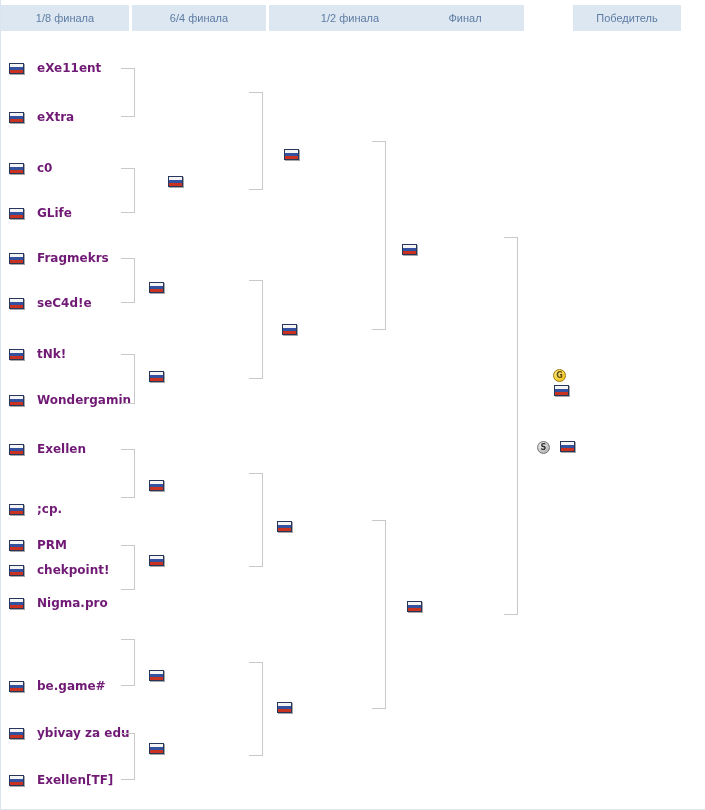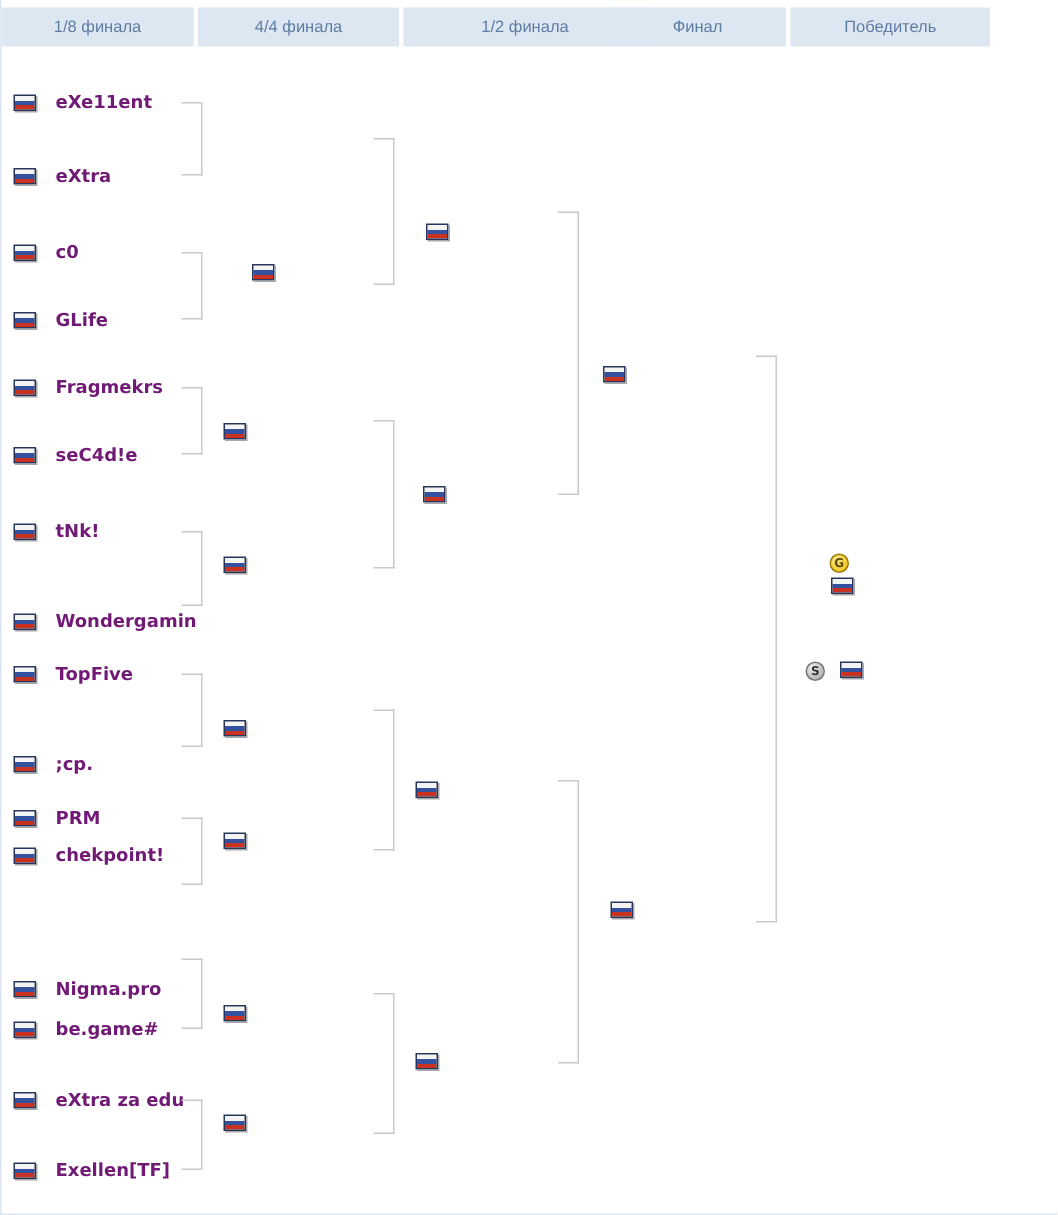--- a/index.html
+++ b/index.html
@@ -87,24 +87,24 @@
     color: #333333;
   }
 </style>
 </head>
 <body>
 
 <div class="stage">
 
   <div>
     <div class="header-cell" style="left:0;width:128px">1/8 финала</div>
-    <div class="header-cell" style="left:131px;width:134px">4/4 финала</div>
+    <div class="header-cell" style="left:131px;width:134px">6/4 финала</div>
     <div class="header-cell" style="left:268px;width:162px">1/2 финала</div>
     <div class="header-cell" style="left:405px;width:118px">Финал</div>
-    <div class="header-cell" style="left:526px;width:133px">Победитель</div>
+    <div class="header-cell" style="left:572px;width:108px">Победитель</div>
   </div>
 
   <div class="team" style="top:61px">
     <span class="flag"></span>
     <span class="team-name">eXe11ent</span>
   </div>
   <div class="team" style="top:110px">
     <span class="flag"></span>
     <span class="team-name">eXtra</span>
   </div>
@@ -121,51 +121,51 @@
     <span class="team-name">Fragmekrs</span>
   </div>
   <div class="team" style="top:296px">
     <span class="flag"></span>
     <span class="team-name">seC4d!e</span>
   </div>
   <div class="team" style="top:347px">
     <span class="flag"></span>
     <span class="team-name">tNk!</span>
   </div>
-  <div class="team" style="top:407px">
+  <div class="team" style="top:393px">
     <span class="flag"></span>
     <span class="team-name">Wondergamin</span>
   </div>
   <div class="team" style="top:442px">
     <span class="flag"></span>
-    <span class="team-name">TopFive</span>
+    <span class="team-name">Exellen</span>
   </div>
   <div class="team" style="top:502px">
     <span class="flag"></span>
     <span class="team-name">;cp.</span>
   </div>
   <div class="team" style="top:538px">
     <span class="flag"></span>
     <span class="team-name">PRM</span>
   </div>
   <div class="team" style="top:563px">
     <span class="flag"></span>
     <span class="team-name">chekpoint!</span>
   </div>
-  <div class="team" style="top:652px">
+  <div class="team" style="top:596px">
     <span class="flag"></span>
     <span class="team-name">Nigma.pro</span>
   </div>
   <div class="team" style="top:679px">
     <span class="flag"></span>
     <span class="team-name">be.game#</span>
   </div>
   <div class="team" style="top:726px">
     <span class="flag"></span>
-    <span class="team-name">eXtra za edu</span>
+    <span class="team-name">ybivay za edu</span>
   </div>
   <div class="team" style="top:773px">
     <span class="flag"></span>
     <span class="team-name">Exellen[TF]</span>
   </div>
 
   <div class="conn" style="left:120px;width:14px;top:68px;height:49px"></div>
   <div class="conn" style="left:120px;width:14px;top:168px;height:45px"></div>
   <div class="conn" style="left:120px;width:14px;top:258px;height:45px"></div>
   <div class="conn" style="left:120px;width:14px;top:354px;height:50px"></div>

